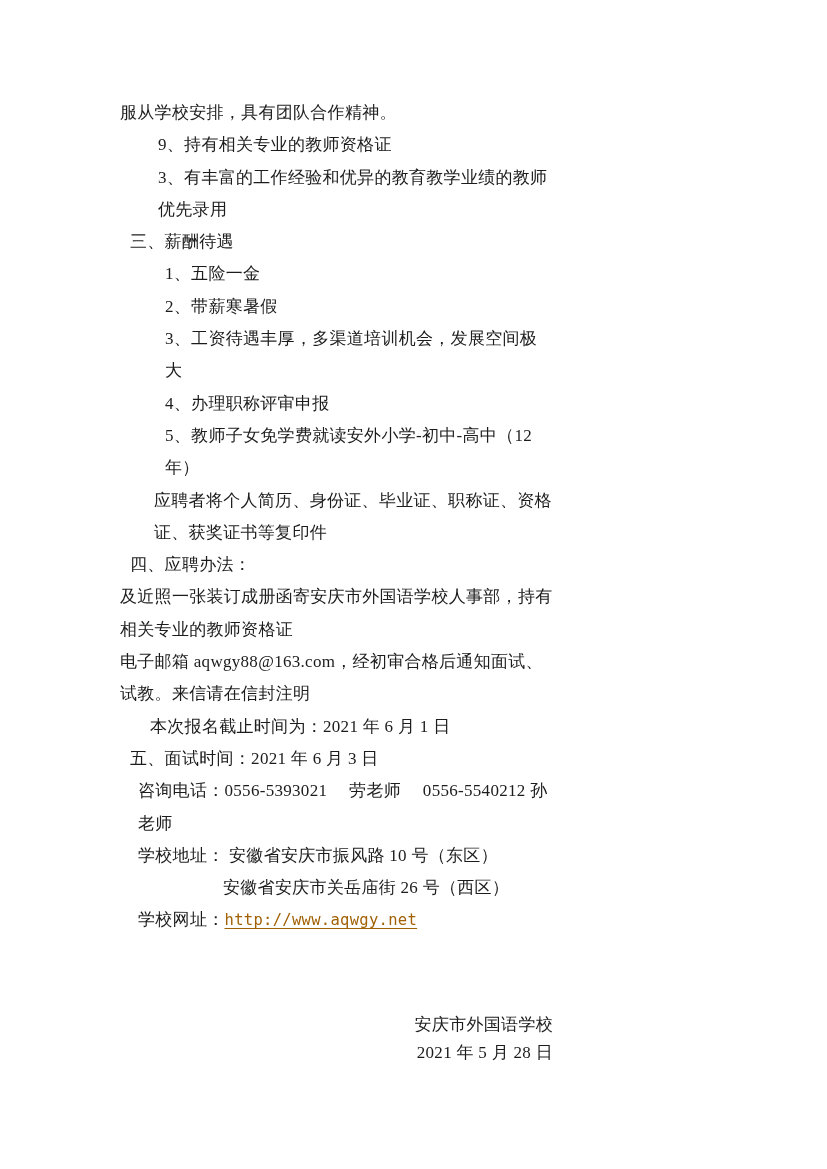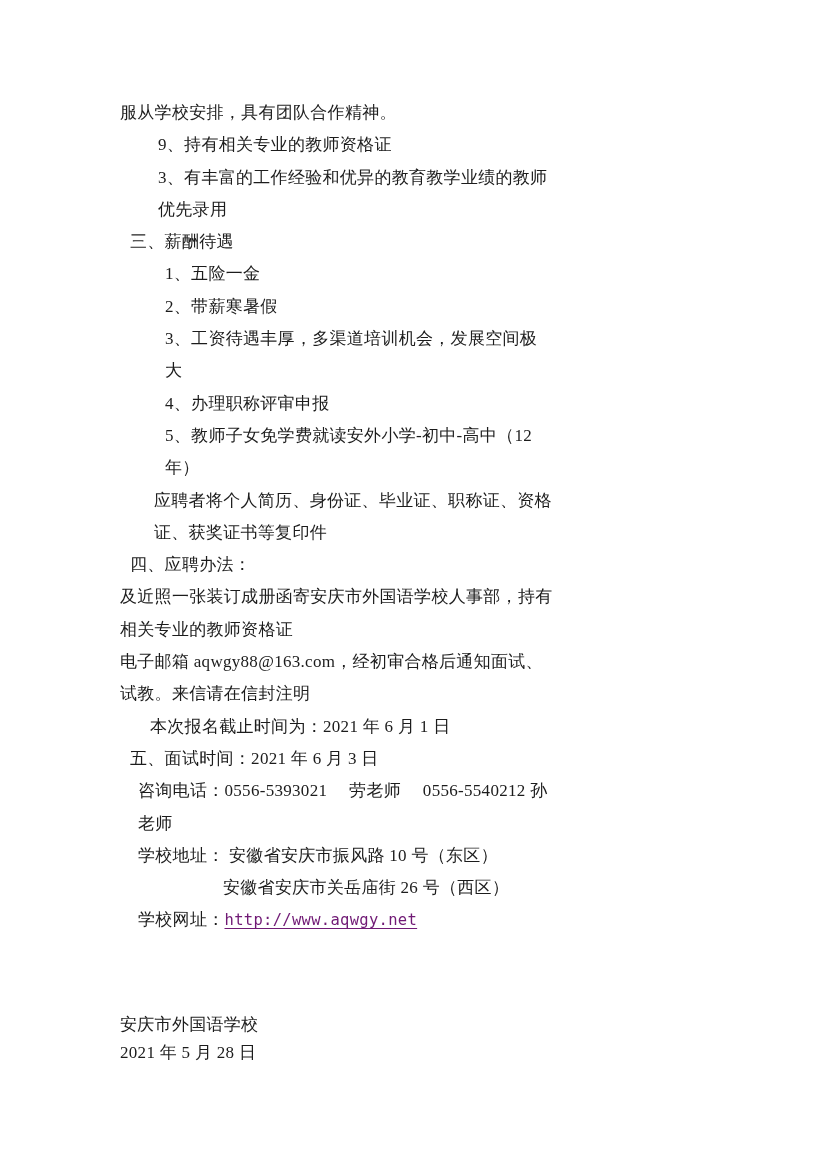--- a/index.html
+++ b/index.html
@@ -33,25 +33,25 @@
   .ind-num     { padding-left: 45px; }
   .ind-para    { padding-left: 34px; }
   .ind-deadline{ padding-left: 30px; }
   .ind-contact { padding-left: 18px; }
   .ind-addr2   { padding-left: 103px; }
   .url {
     text-decoration: underline;
     text-underline-offset: 3px;
     font-family: "DejaVu Sans Mono", "Liberation Mono", monospace;
     font-size: 15.5px;
-    color: #701a75;
+    color: #a16207;
   }
   .signature {
     margin-top: 74px;
-    text-align: left;
+    text-align: right;
   }
   .signature .line {
     line-height: 28.5px;
     letter-spacing: 0.3px;
   }
 </style>
 </head>
 <body>
 
 <div class="page">

